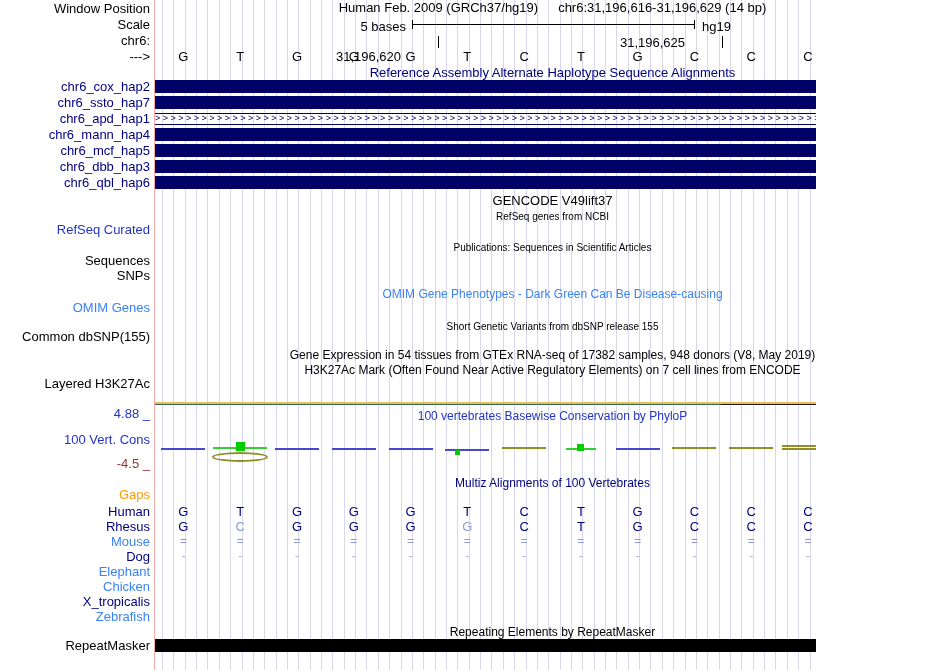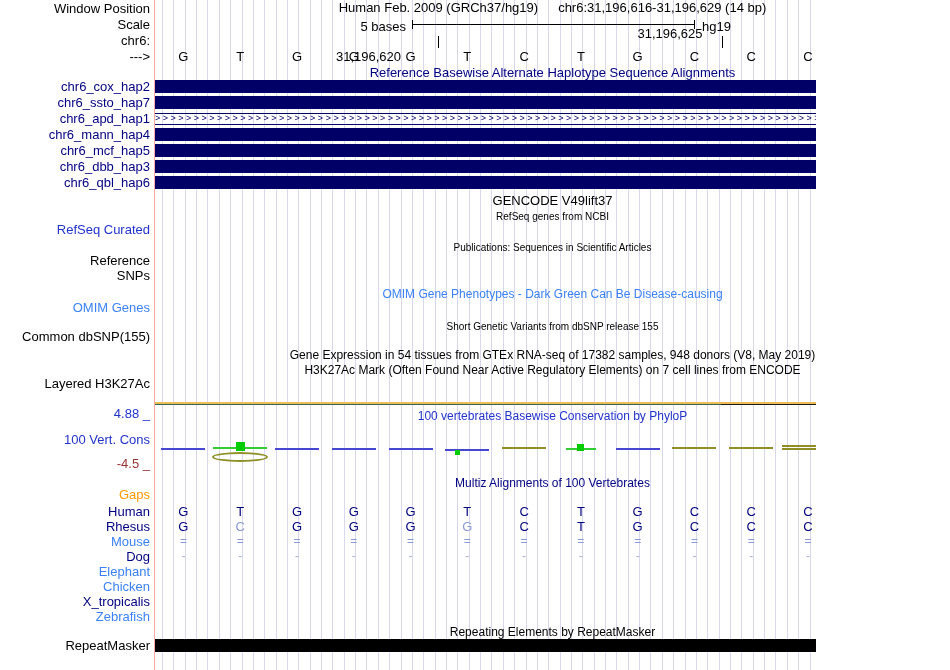--- a/index.html
+++ b/index.html
@@ -40,41 +40,41 @@
   <div class="ct f13 black" style="top:1px">
     <span>Human Feb. 2009 (GRCh37/hg19)</span><span class="abs" style="position:static;display:inline-block;width:20px"></span><span>chr6:31,196,616-31,196,629 (14 bp)</span>
   </div>
 
   <div class="abs black f13" style="left:300px;top:19px;width:106px;text-align:right">5 bases</div>
   <div class="abs" style="left:412px;top:20px;width:281px;height:9px;border-left:1px solid #000;border-right:1px solid #000;background:linear-gradient(to bottom,transparent 4px,#000 4px,#000 5px,transparent 5px)"></div>
   <div class="abs black f13" style="left:702px;top:19px">hg19</div>
 
   <div class="abs black f13" style="left:336px;top:49px;width:100px;text-align:left">31,196,620</div>
   <div class="abs" style="left:438px;top:36px;width:1px;height:12px;background:#000"></div>
-  <div class="abs black f13" style="left:620px;top:26px;width:100px;text-align:center">31,196,625</div>
+  <div class="abs black f13" style="left:620px;top:35px;width:100px;text-align:left">31,196,625</div>
   <div class="abs" style="left:722px;top:36px;width:1px;height:12px;background:#000"></div>
 
   <div class="baserow black" style="top:50px" id="seq-row">
       <span>G</span>
       <span>T</span>
       <span>G</span>
       <span>G</span>
       <span>G</span>
       <span>T</span>
       <span>C</span>
       <span>T</span>
       <span>G</span>
       <span>C</span>
       <span>C</span>
       <span>C</span>
       <span>C</span>
       <span>T</span>
     </div>
 
-  <div class="ct f13 navy" style="top:66px">Reference Basewise Alternate Haplotype Sequence Alignments</div>
+  <div class="ct f13 navy" style="top:66px">Reference Assembly Alternate Haplotype Sequence Alignments</div>
 
   <div id="hap-tracks">
       <div class="ll navy" style="top: 80px;">chr6_cox_hap2</div>
       <div class="hapbar" style="top: 80px;"></div>
       <div class="ll navy" style="top: 96px;">chr6_ssto_hap7</div>
       <div class="hapbar" style="top: 96px;"></div>
       <div class="ll navy" style="top: 112px; text-align: right;">chr6_apd_hap1</div>
       <div class="chevbar" style="top: 113px;">&gt;&gt;&gt;&gt;&gt;&gt;&gt;&gt;&gt;&gt;&gt;&gt;&gt;&gt;&gt;&gt;&gt;&gt;&gt;&gt;&gt;&gt;&gt;&gt;&gt;&gt;&gt;&gt;&gt;&gt;&gt;&gt;&gt;&gt;&gt;&gt;&gt;&gt;&gt;&gt;&gt;&gt;&gt;&gt;&gt;&gt;&gt;&gt;&gt;&gt;&gt;&gt;&gt;&gt;&gt;&gt;&gt;&gt;&gt;&gt;&gt;&gt;&gt;&gt;&gt;&gt;&gt;&gt;&gt;&gt;&gt;&gt;&gt;&gt;&gt;&gt;&gt;&gt;&gt;&gt;&gt;&gt;&gt;&gt;&gt;&gt;&gt;&gt;&gt;&gt;&gt;&gt;&gt;&gt;&gt;&gt;&gt;&gt;&gt;&gt;&gt;&gt;&gt;&gt;&gt;&gt;&gt;&gt;&gt;&gt;&gt;&gt;&gt;&gt;&gt;&gt;&gt;&gt;&gt;&gt;&gt;&gt;&gt;&gt;&gt;&gt;&gt;&gt;&gt;&gt;&gt;&gt;&gt;&gt;&gt;&gt;&gt;&gt;&gt;&gt;&gt;&gt;&gt;&gt;&gt;&gt;&gt;&gt;&gt;&gt;</div>
       <div class="ll navy" style="top: 128px;">chr6_mann_hap4</div>
       <div class="hapbar" style="top: 128px;"></div>
@@ -83,21 +83,21 @@
       <div class="ll navy" style="top: 160px;">chr6_dbb_hap3</div>
       <div class="hapbar" style="top: 160px;"></div>
       <div class="ll navy" style="top: 176px;">chr6_qbl_hap6</div>
       <div class="hapbar" style="top: 176px;"></div>
     </div>
 
   <div class="ct f13 black" style="top:194px">GENCODE V49lift37</div>
   <div class="ct f10 black" style="top:210px">RefSeq genes from NCBI</div>
   <div class="ll blue" style="top:223px">RefSeq Curated</div>
   <div class="ct f10 black" style="top:241px">Publications: Sequences in Scientific Articles</div>
-  <div class="ll black" style="top:254px">Reference</div>
+  <div class="ll black" style="top:254px">Sequences</div>
   <div class="ll black" style="top:269px">SNPs</div>
   <div class="ct f12 green" style="top:288px">OMIM Gene Phenotypes - Dark Green Can Be Disease-causing</div>
   <div class="ll green" style="top:301px">OMIM Genes</div>
   <div class="ct f10 black" style="top:320px">Short Genetic Variants from dbSNP release 155</div>
   <div class="ll black" style="top:330px">Common dbSNP(155)</div>
   <div class="ct f12 black" style="top:349px">Gene Expression in 54 tissues from GTEx RNA-seq of 17382 samples, 948 donors (V8, May 2019)</div>
   <div class="ct f12 black" style="top:364px">H3K27Ac Mark (Often Found Near Active Regulatory Elements) on 7 cell lines from ENCODE</div>
   <div class="ll black" style="top:377px">Layered H3K27Ac</div>
 
   <div class="abs" style="left:155px;top:402px;width:795px;height:2px;background:#eebb55"></div>

